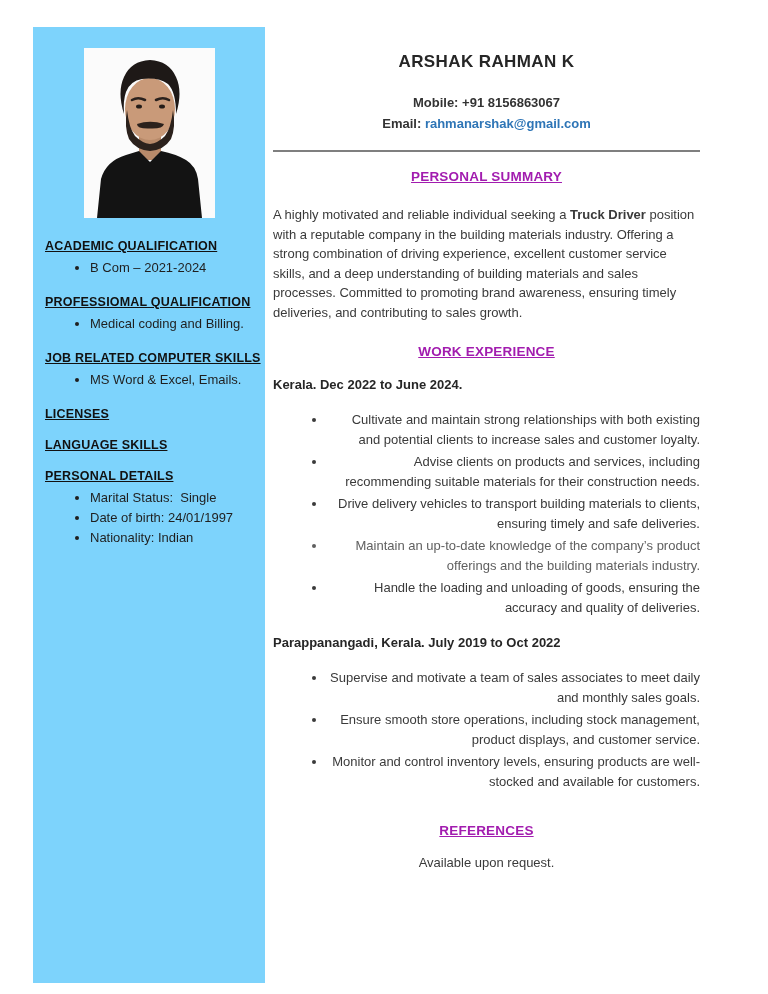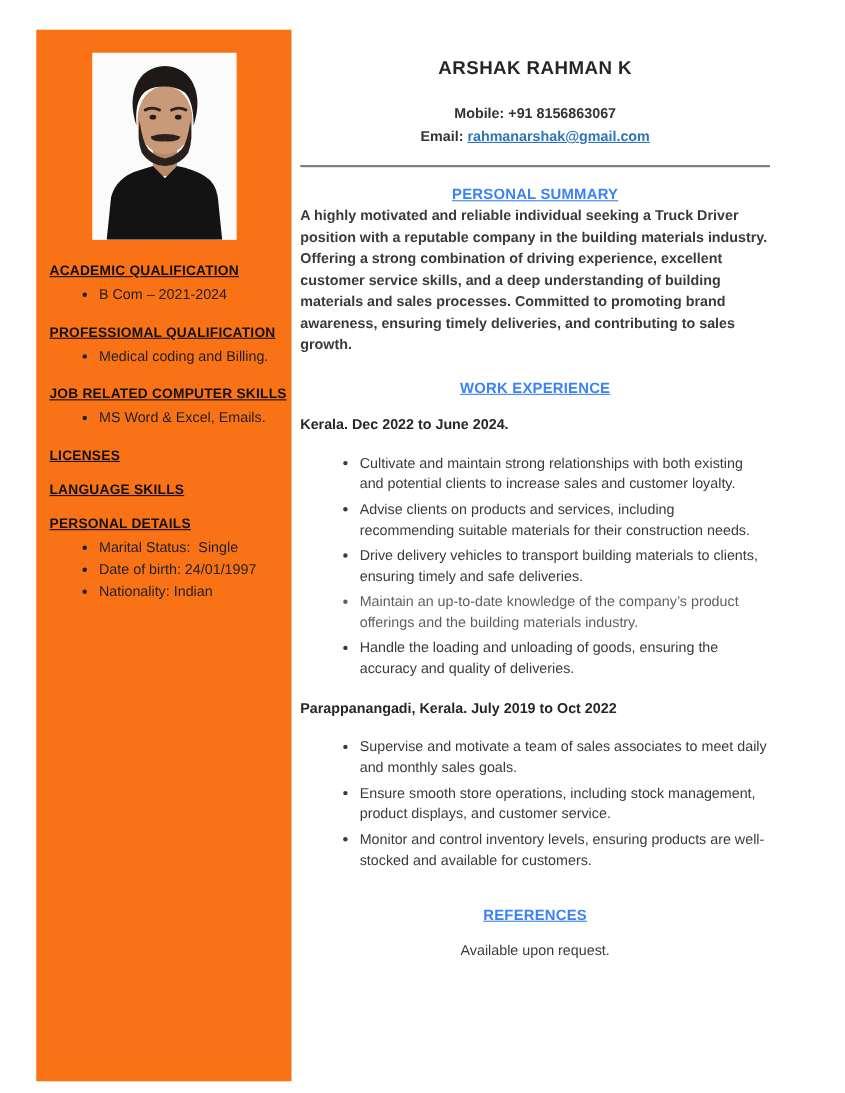--- a/index.html
+++ b/index.html
@@ -9,21 +9,21 @@
     font-family:"Liberation Sans", sans-serif;
     position:relative;
     overflow:hidden;
     color:#3a3a3a;
   }
 
   
   .sidebar {
     position:absolute; left:33px; top:27px;
     width:232px; height:956px;
-    background:#f97316;
+    background:#7dd3fc;
   }
   .photo {
     position:absolute; left:51px; top:21px;
     width:131px; height:170px;
     background:#fbfbfb;
   }
   .photo svg { display:block; width:131px; height:170px; }
   .s-content {
     position:absolute; top:212px; left:12px; right:4px;
     color:#1f1f1f;
@@ -48,43 +48,42 @@
   .name {
     margin-top:52px; text-align:center;
     font-size:17px; font-weight:bold;
     color:#262626; letter-spacing:.4px;
   }
   .contact {
     margin-top:20px; text-align:center;
     font-weight:600; color:#333333;
     line-height:21px; font-size:13px;
   }
-  .email-link { color:#2e75b6; text-decoration:underline; cursor:pointer; }
+  .email-link { color:#2e75b6; cursor:pointer; }
   .rule {
     margin:16px 0 0; border:none;
     border-top:2px solid #7f7f7f;
   }
   .sec-heading {
     margin-top:17px; text-align:center;
-    color:#3b82f6; font-weight:bold;
+    color:#a21caf; font-weight:bold;
     font-size:13.5px; text-decoration:underline;
     letter-spacing:.2px;
   }
   .sec-heading.mt-we { margin-top:22px; }
   .sec-heading.mt-ref { margin-top:32px; }
   .summary-text {
-    margin:2px 0 0; line-height:19.5px;
+    margin:21px 0 0; line-height:19.5px;
     color:#3a3a3a;
-    font-weight:bold;
   }
   .job-title {
     margin-top:16px; font-weight:bold;
     color:#262626; line-height:20px;
   }
-  ul.bullets { margin:15px 0 0; padding-left:54px; }
+  ul.bullets { margin:15px 0 0; padding-left:54px;text-align:right; }
   ul.bullets li { line-height:19.5px; margin-bottom:3px; }
   ul.bullets li.muted { color:#5f5f5f; }
   .references-text { margin-top:17px; text-align:center; }
 </style>
 </head>
 <body>
 
 <div class="sidebar">
   <div class="photo">
     <svg viewBox="0 0 131 170">

